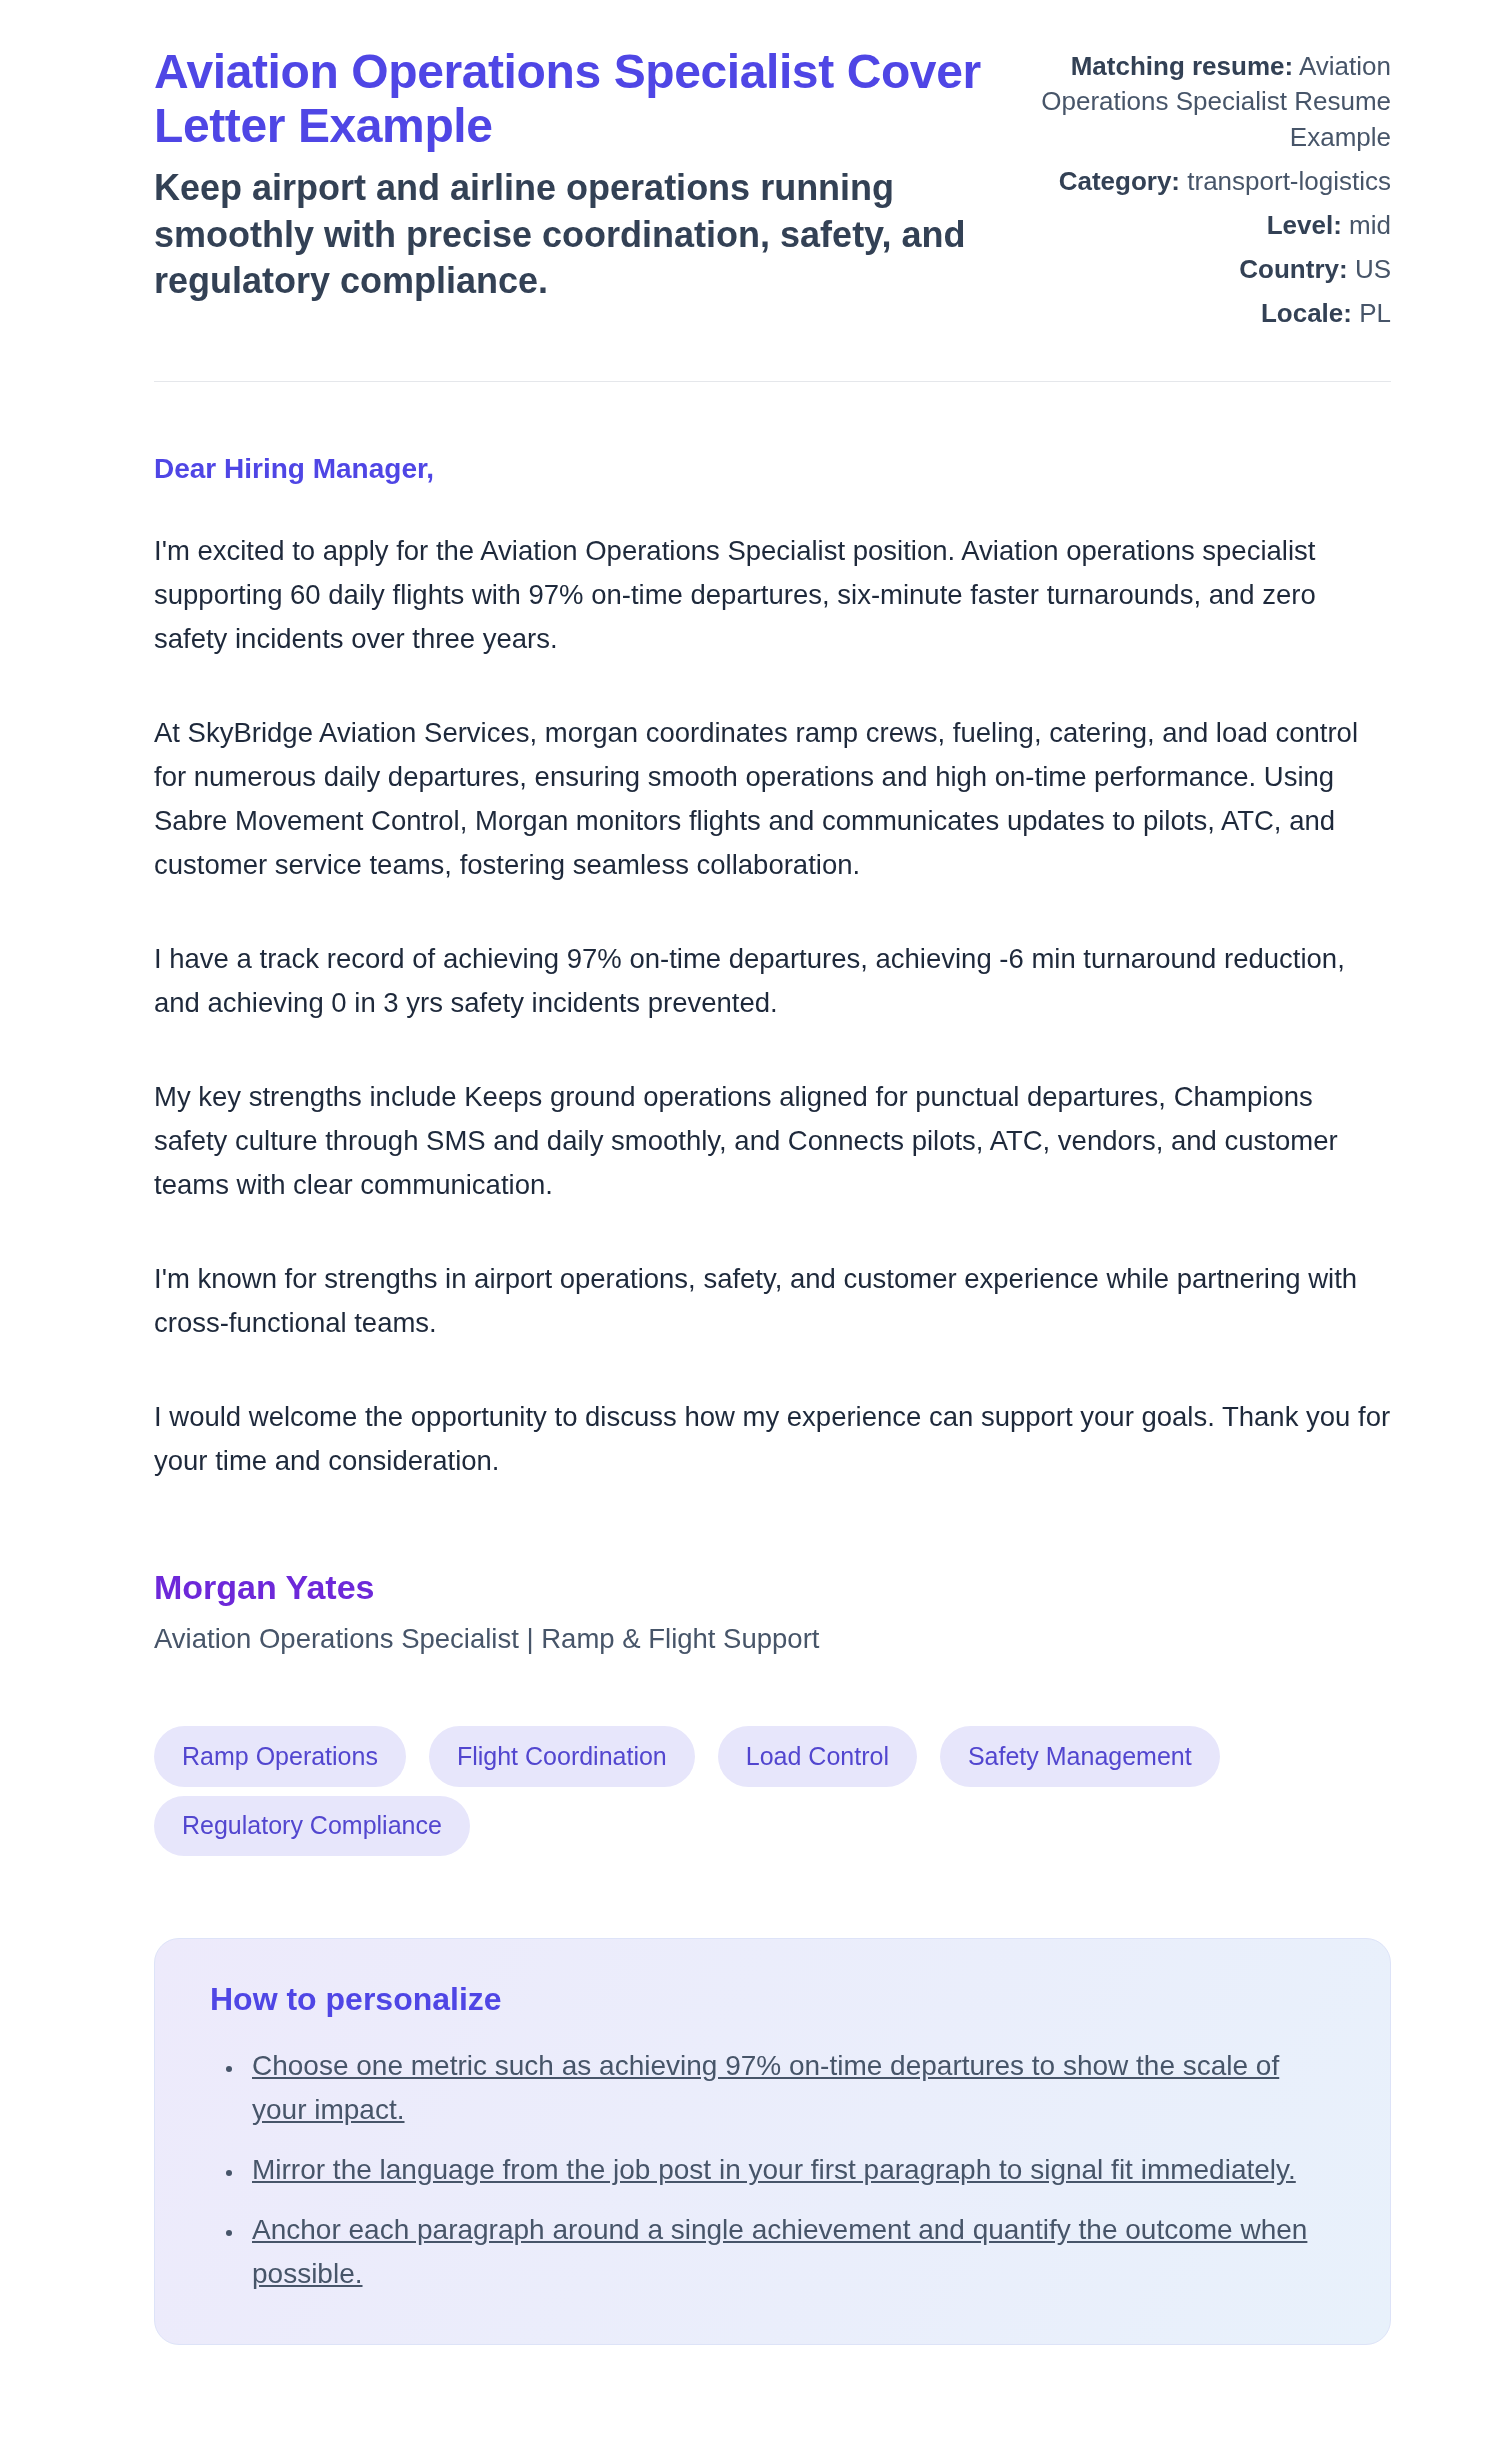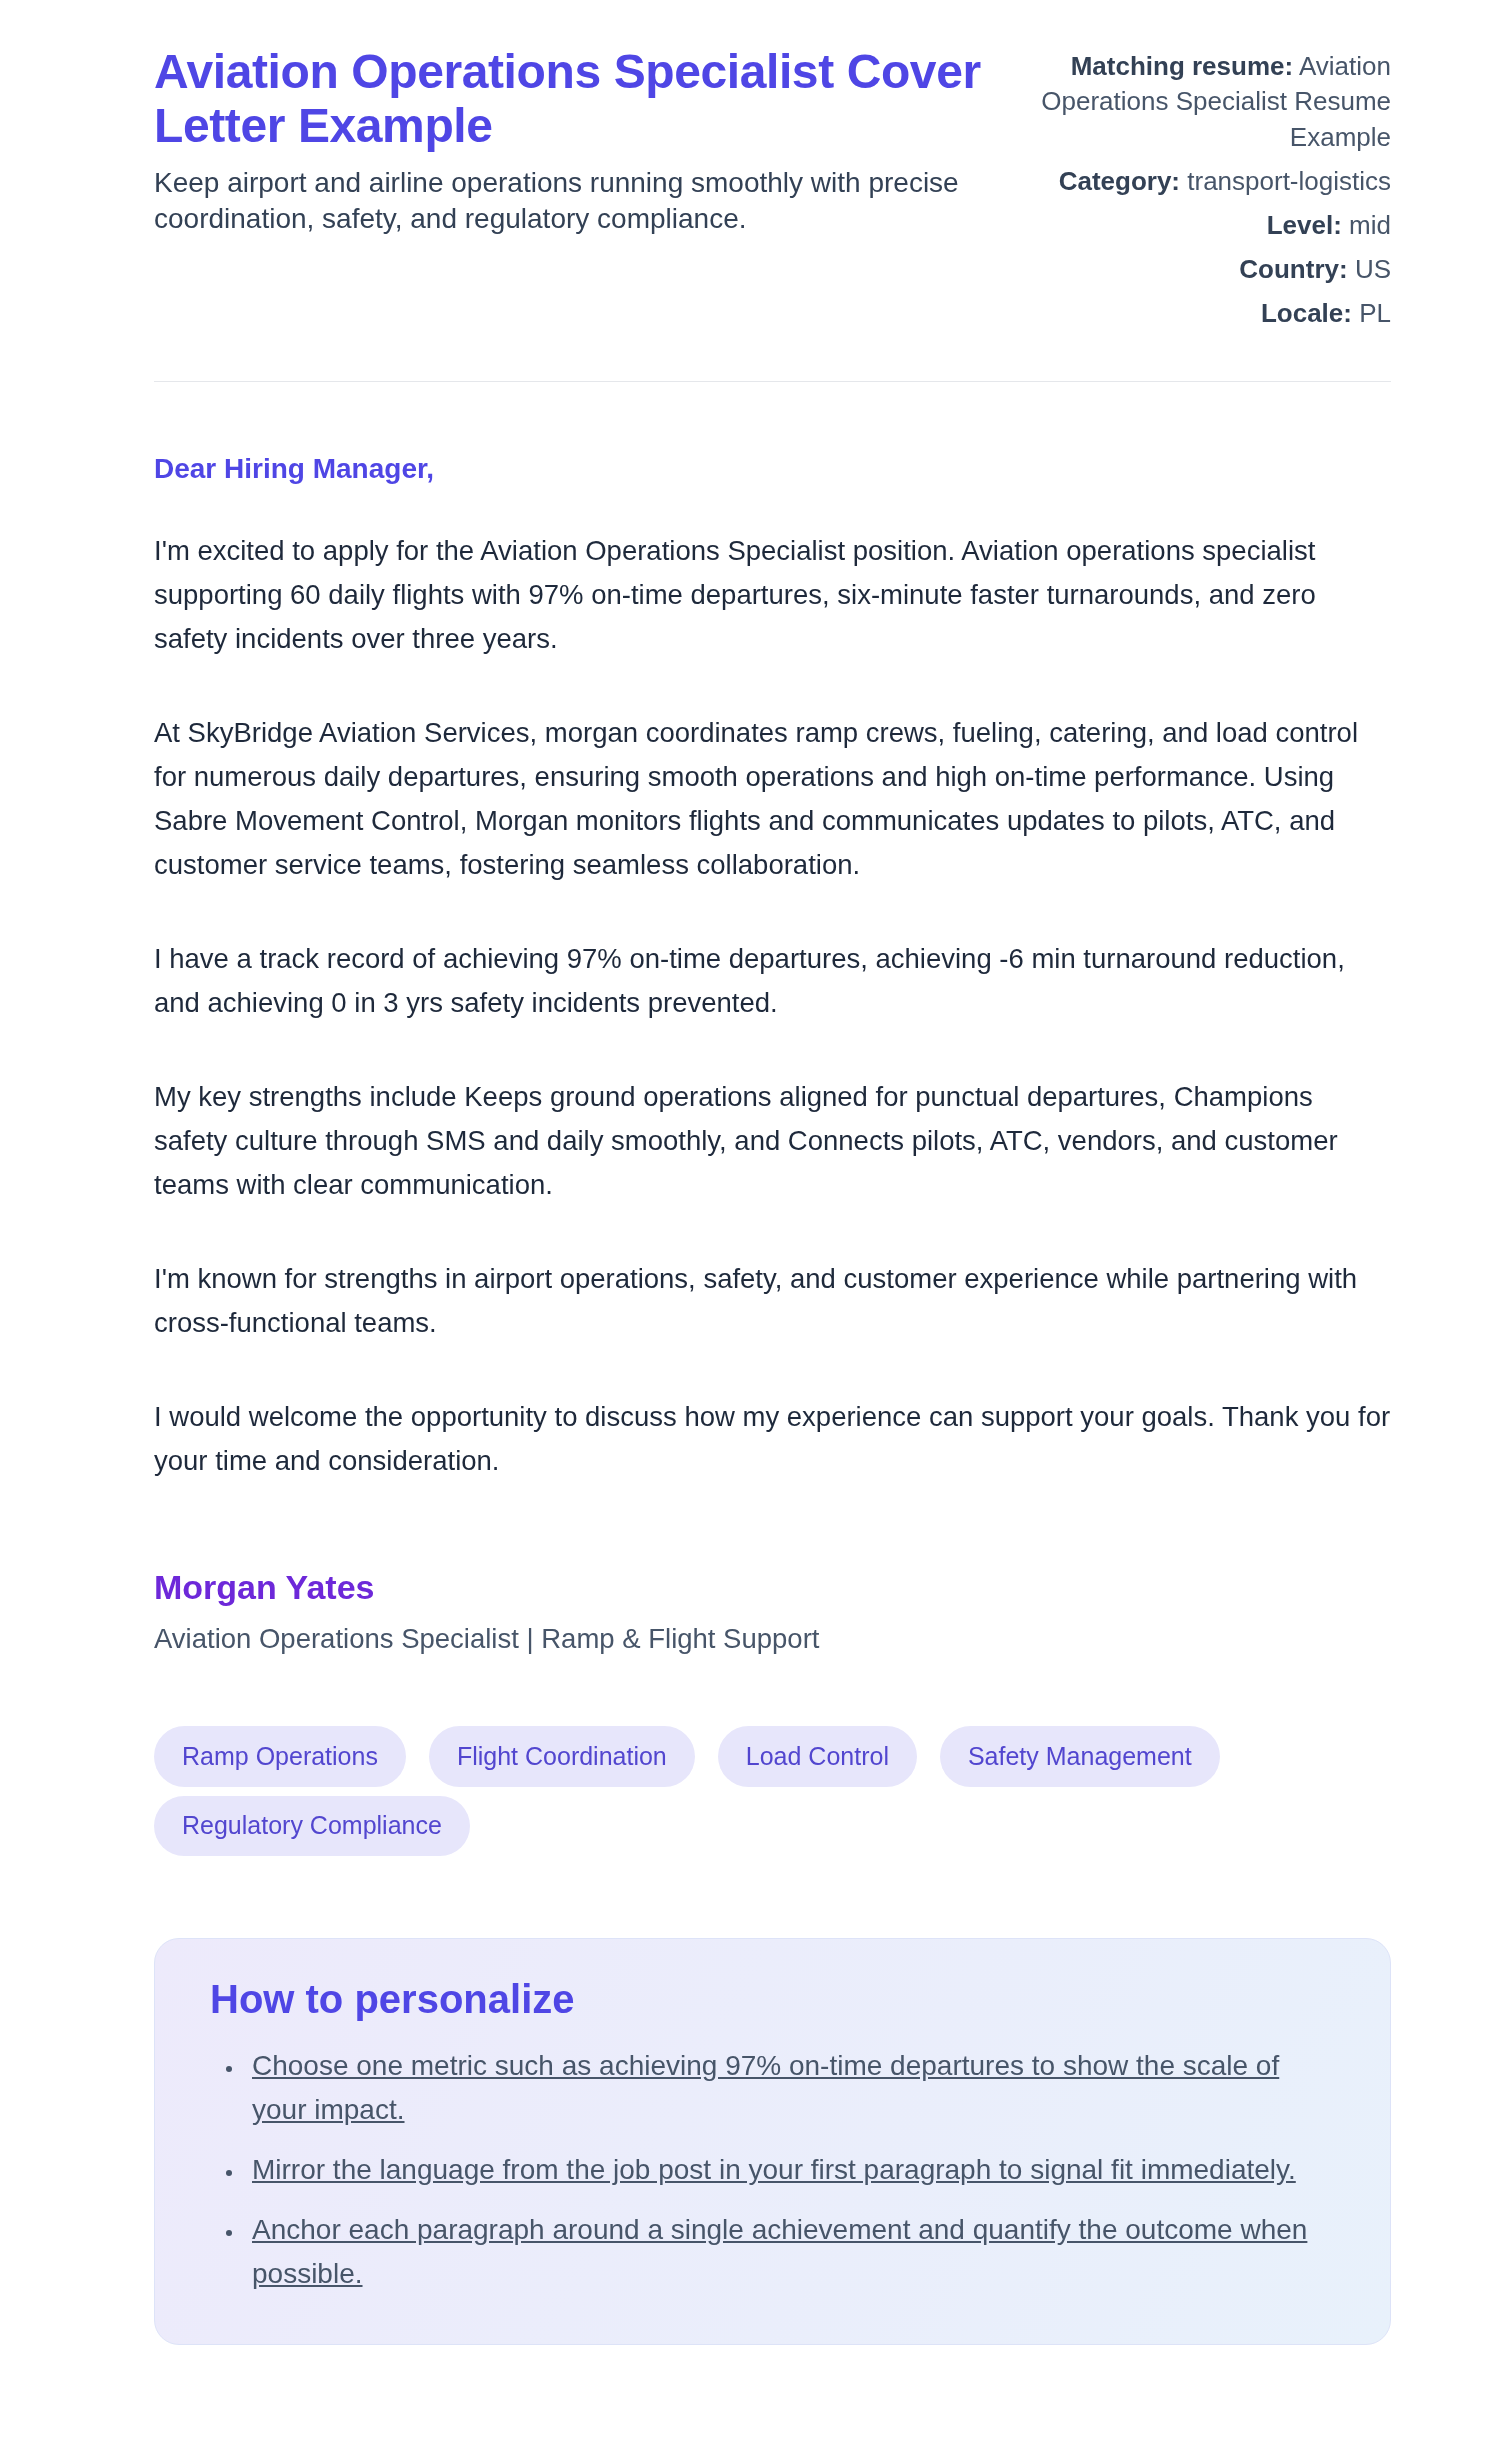--- a/index.html
+++ b/index.html
@@ -24,22 +24,22 @@
   .page-title {
     margin: 0 0 12.4px 0;
     font-size: 48px;
     font-weight: bold;
     line-height: 1.12;
     letter-spacing: -0.4px;
     color: #4f46e5;
   }
   .page-subtitle {
     margin: 0;
-    font-size: 28px;
-    font-weight: normal;
+    font-size: 36px;
+    font-weight: bold;
     line-height: 1.3;
     color: #334155;
   }
   .meta-col {
     width: 351px;
     text-align: right;
     font-size: 26px;
     line-height: 1.38;
     color: #475569;
     padding-top: 3.5px;
@@ -104,21 +104,21 @@
   .personalize {
     margin-top: 82px;
     background: linear-gradient(120deg, #edeafb 0%, #e8f1fb 100%);
     border: 1.8px solid #dde3f8;
     border-radius: 25px;
     padding: 41px 55px 48px 55px;
     box-sizing: border-box;
   }
   .personalize-title {
     margin: 0 0 25px 0;
-    font-size: 40px;
+    font-size: 32px;
     font-weight: bold;
     color: #4f46e5;
     line-height: 39px;
   }
   .tips {
     margin: 0;
     padding: 0 0 0 35px;
     list-style: disc;
   }
   .tips li {

